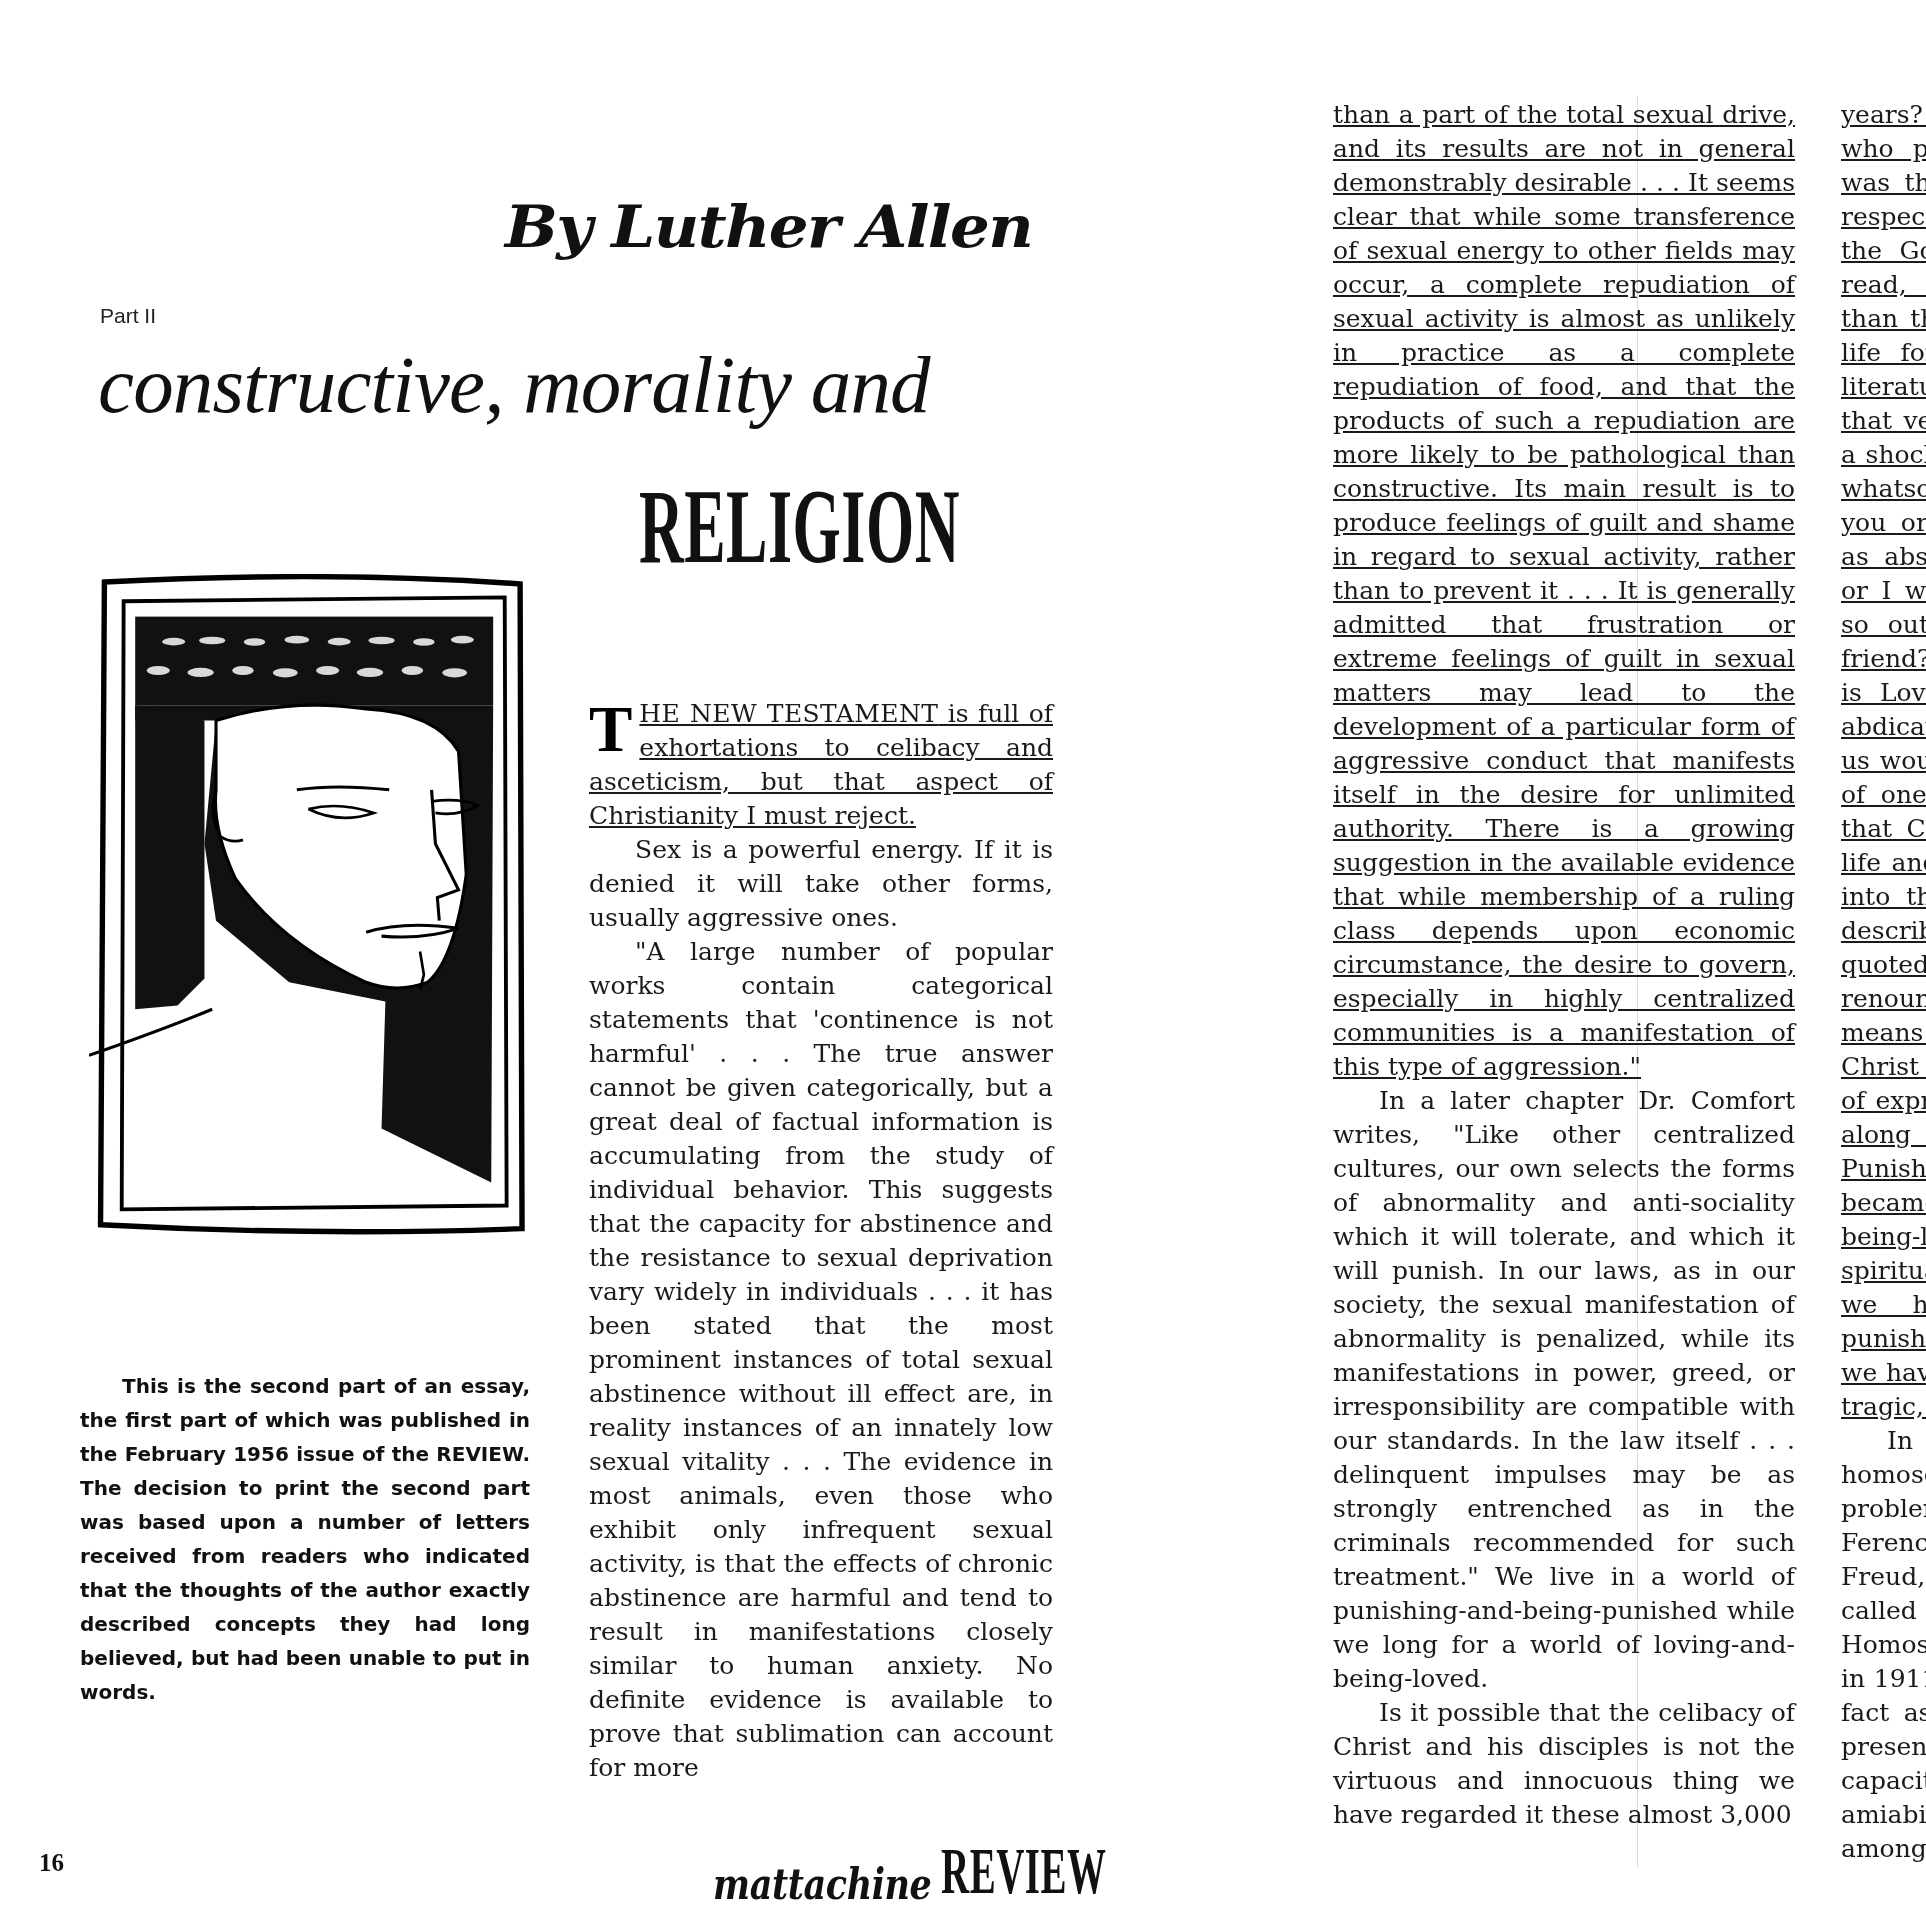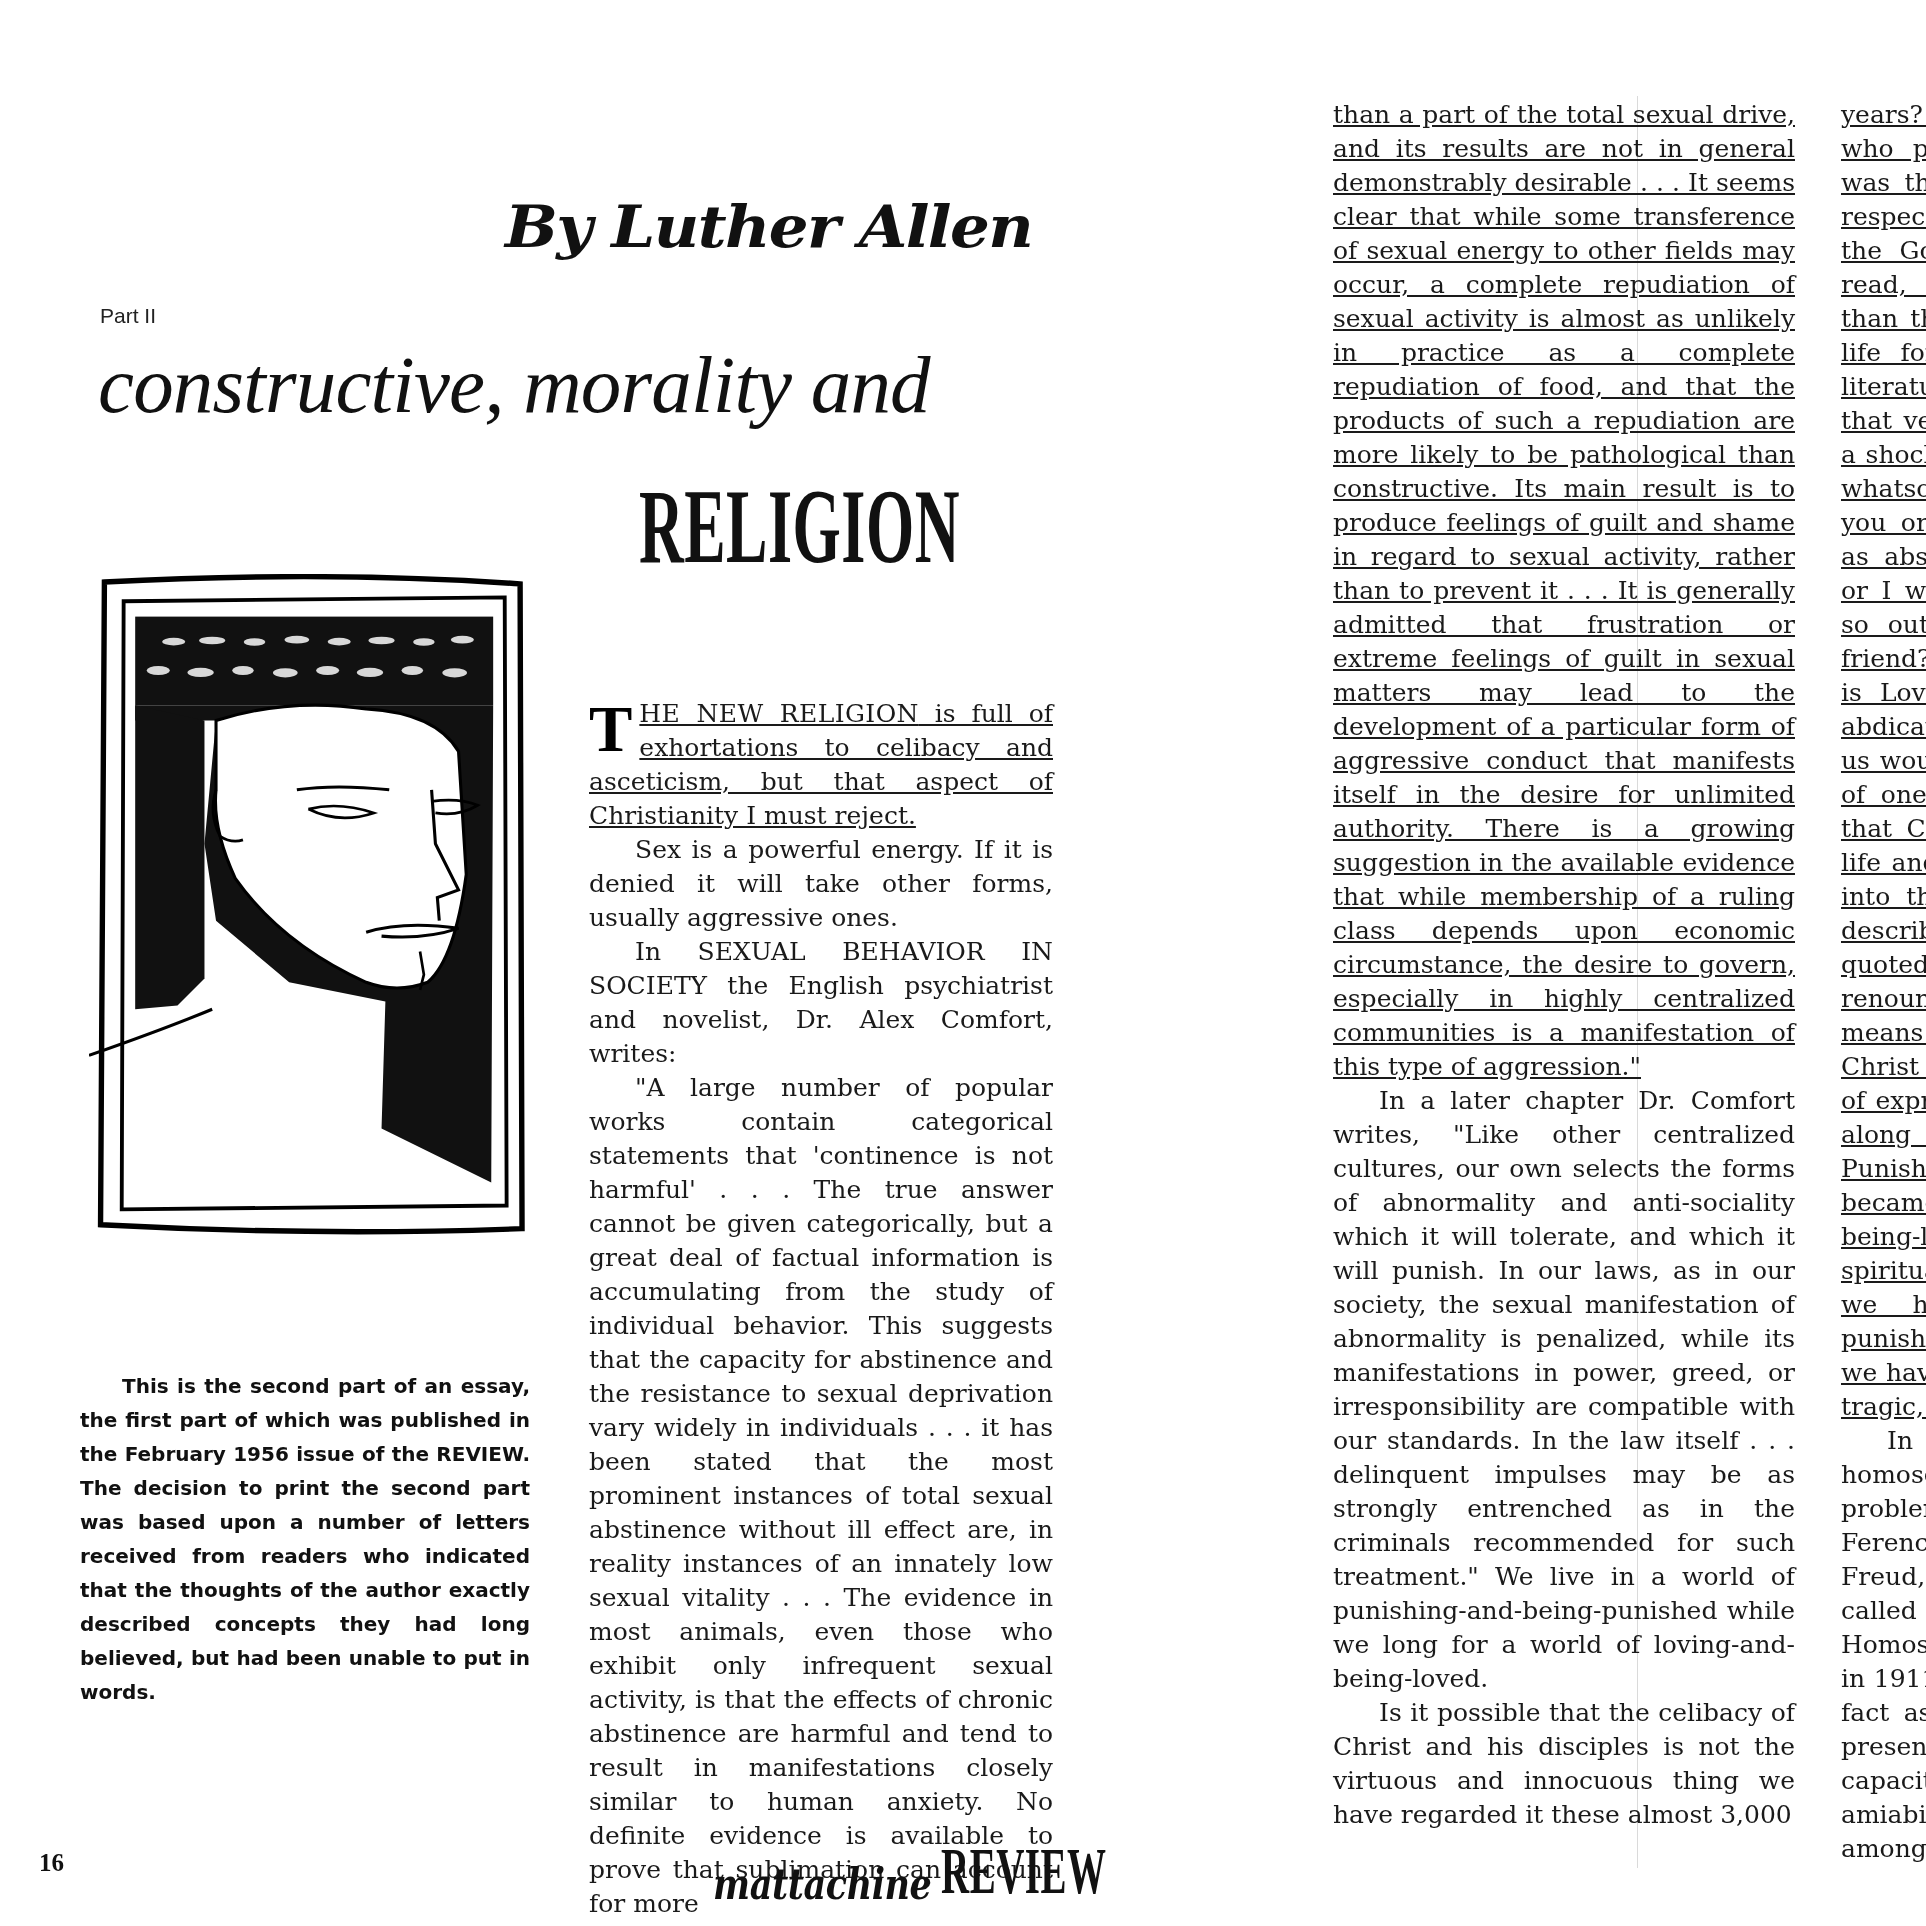--- a/index.html
+++ b/index.html
@@ -106,23 +106,22 @@
       <path d="M890 590 Q960 580 1010 600 Q960 630 900 620" fill="none" stroke="#000" stroke-width="7"></path>
       <path d="M890 560 L900 700 Q950 800 960 820 L905 840 L910 900" fill="none" stroke="#000" stroke-width="8"></path>
       <path d="M720 930 Q820 900 960 920 Q870 950 760 940" fill="none" stroke="#000" stroke-width="8"></path>
       <path d="M860 980 L870 1040 L860 1080" fill="none" stroke="#000" stroke-width="7"></path>
       <path d="M330 560 Q310 620 340 680 Q370 700 400 690" fill="none" stroke="#000" stroke-width="7"></path>
       <path d="M0 1250 Q200 1180 320 1130" fill="none" stroke="#000" stroke-width="8"></path>
     </svg>
   </div>
 
   <div class="body-col col-left-main">
-    <p class="noindent"><span class="dropcap">T</span><span class="lead-caps">HE NEW RELIGION</span><span> is full of exhortations to celibacy and asceticism, but that aspect of Christianity I must reject.</span></p>
+    <p class="noindent"><span class="dropcap">T</span><span class="lead-caps">HE NEW TESTAMENT</span><span> is full of exhortations to celibacy and asceticism, but that aspect of Christianity I must reject.</span></p>
     <p>Sex is a powerful energy. If it is denied it will take other forms, usually aggressive ones.</p>
-    <p>In SEXUAL BEHAVIOR IN SOCIETY the English psychiatrist and novelist, Dr. Alex Comfort, writes:</p>
     <p>"A large number of popular works contain categorical statements that 'continence is not harmful' . . . The true answer cannot be given categorically, but a great deal of factual information is accumulating from the study of individual behavior. This suggests that the capacity for abstinence and the resistance to sexual deprivation vary widely in individuals . . . it has been stated that the most prominent instances of total sexual abstinence without ill effect are, in reality instances of an innately low sexual vitality . . . The evidence in most animals, even those who exhibit only infrequent sexual activity, is that the effects of chronic abstinence are harmful and tend to result in manifestations closely similar to human anxiety. No definite evidence is available to prove that sublimation can account for more</p>
   </div>
 
   <div class="note">
     <p>This is the second part of an essay, the first part of which was published in the February 1956 issue of the REVIEW. The decision to print the second part was based upon a number of letters received from readers who indicated that the thoughts of the author exactly described concepts they had long believed, but had been unable to put in words.</p>
   </div>
 
   <div class="folio folio-left">16</div>
   <div class="masthead">
     <span class="masthead-script">mattachine</span><span class="masthead-bold">REVIEW</span>

